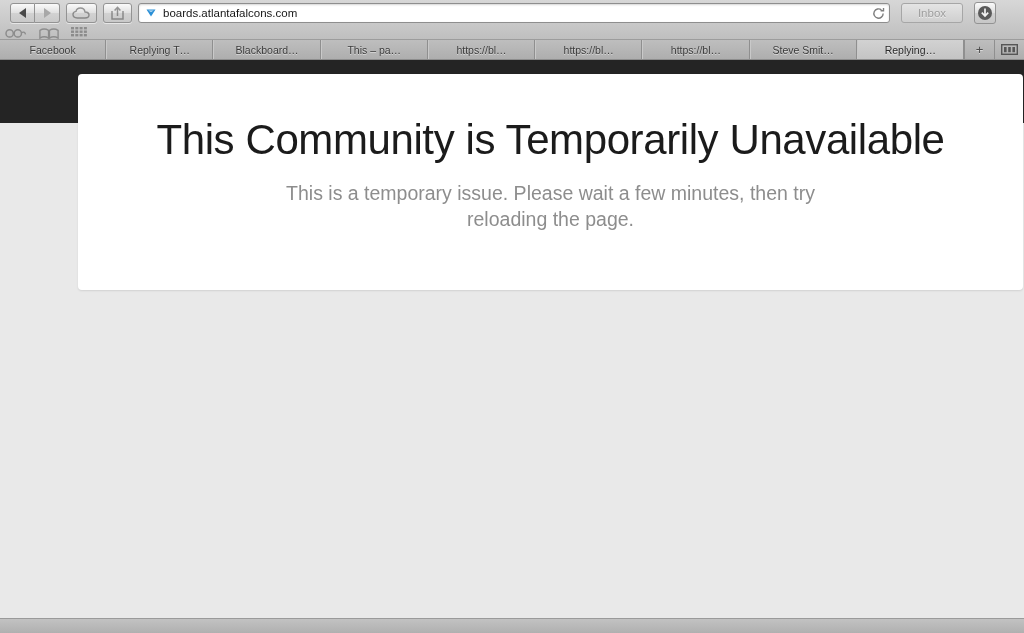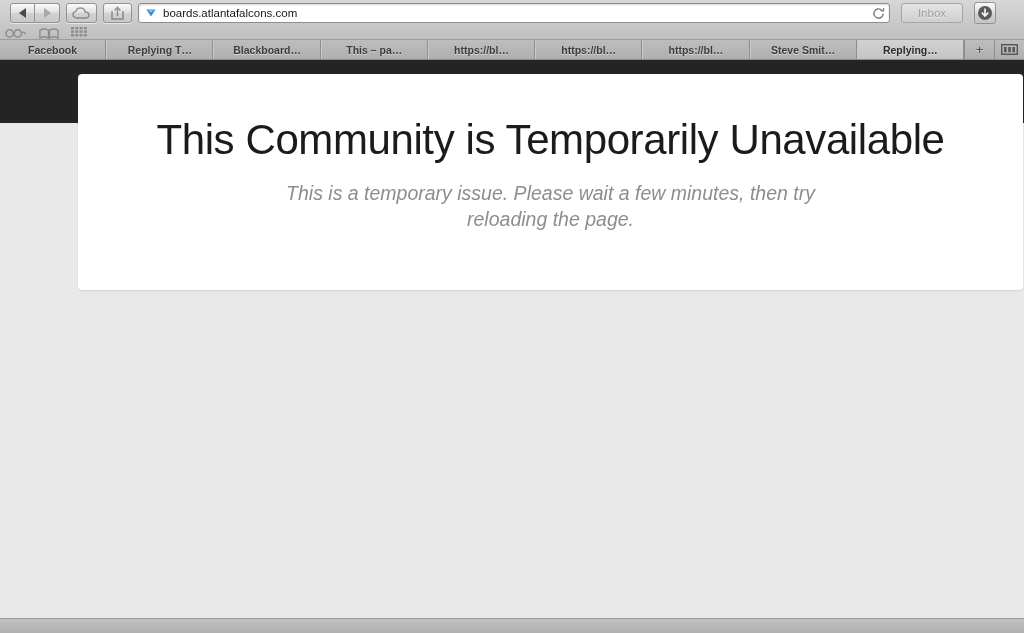--- a/index.html
+++ b/index.html
@@ -155,21 +155,20 @@
     white-space: nowrap; overflow: hidden; text-overflow: ellipsis;
   }
   .tab:first-child { border-left: none; }
   .tab.active {
     background: linear-gradient(to bottom, #d2d2d2 0%, #c4c4c4 100%);
     color: #2a2a2a;
   }
   .tab-label {
     overflow: hidden; text-overflow: ellipsis; white-space: nowrap;
     max-width: 100%;
-    font-weight: bold;
   }
   .tab-newbtn, .tab-overview {
     flex: 0 0 30px;
     display: flex; align-items: center; justify-content: center;
     background: linear-gradient(to bottom, #bebebe 0%, #aeaeae 100%);
     border-left: 1px solid #8f8f8f;
     font-size: 13px; color: #4d4d4d;
     text-shadow: 0 1px 0 rgba(255,255,255,.5);
   }
   .tab-overview { flex: 0 0 30px; }
@@ -204,21 +203,20 @@
     line-height: 1.12;
     letter-spacing: -0.4px;
     margin-bottom: 18px;
   }
   .subtext {
     font-size: 19.5px;
     color: #8d8d8d;
     line-height: 1.33;
     max-width: 600px;
     margin: 16px auto;
-    font-style: italic;
   }
 
   
   .statusbar {
     flex: 0 0 15px;
     background: linear-gradient(to bottom, #c2c2c2 0%, #b0b0b0 100%);
     border-top: 1px solid #9a9a9a;
   }
 </style>
 </head>

